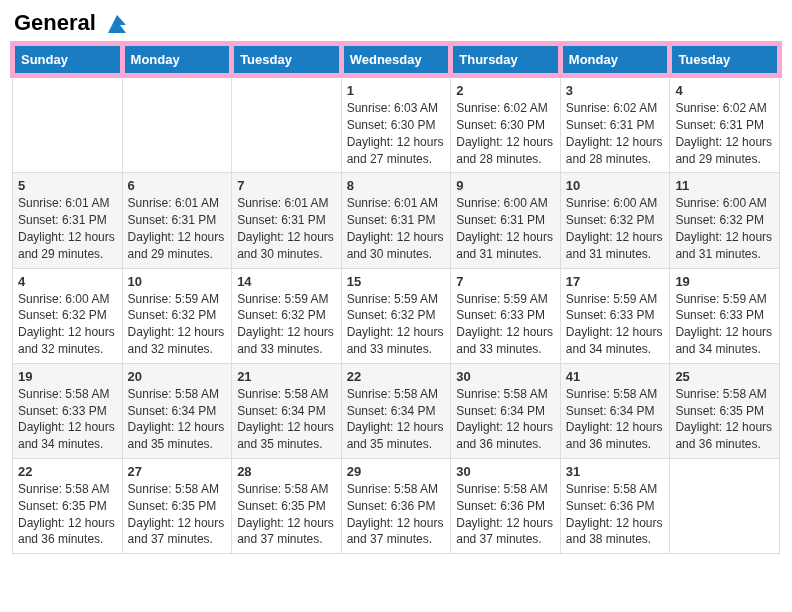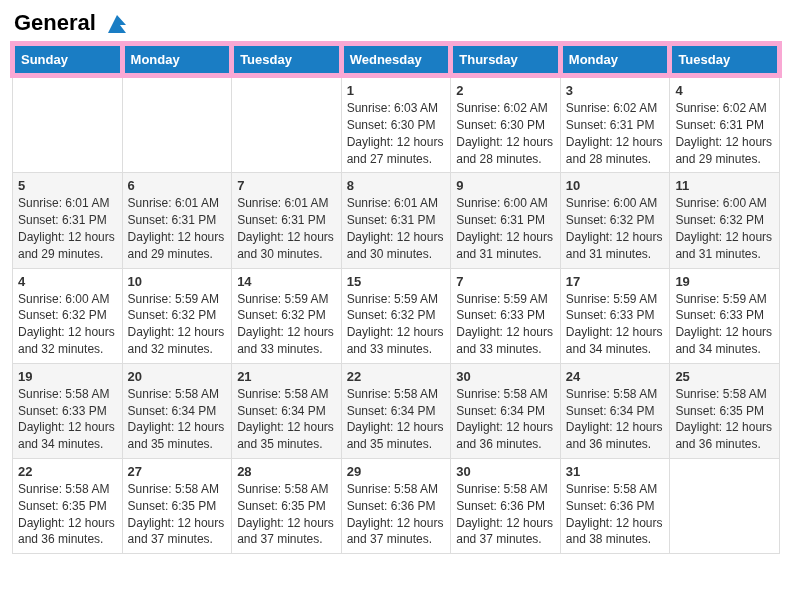--- a/index.html
+++ b/index.html
@@ -277,21 +277,21 @@
 and 35 minutes.</div>
         </td>
         <td>
           <span class="day-number">30</span>
           <div class="day-info" style="white-space: pre-line;">Sunrise: 5:58 AM
 Sunset: 6:34 PM
 Daylight: 12 hours
 and 36 minutes.</div>
         </td>
         <td>
-          <span class="day-number">24</span>
+          <span class="day-number">41</span>
           <div class="day-info" style="white-space: pre-line;">Sunrise: 5:58 AM
 Sunset: 6:34 PM
 Daylight: 12 hours
 and 36 minutes.</div>
         </td>
         <td>
           <span class="day-number">25</span>
           <div class="day-info" style="white-space: pre-line;">Sunrise: 5:58 AM
 Sunset: 6:35 PM
 Daylight: 12 hours

